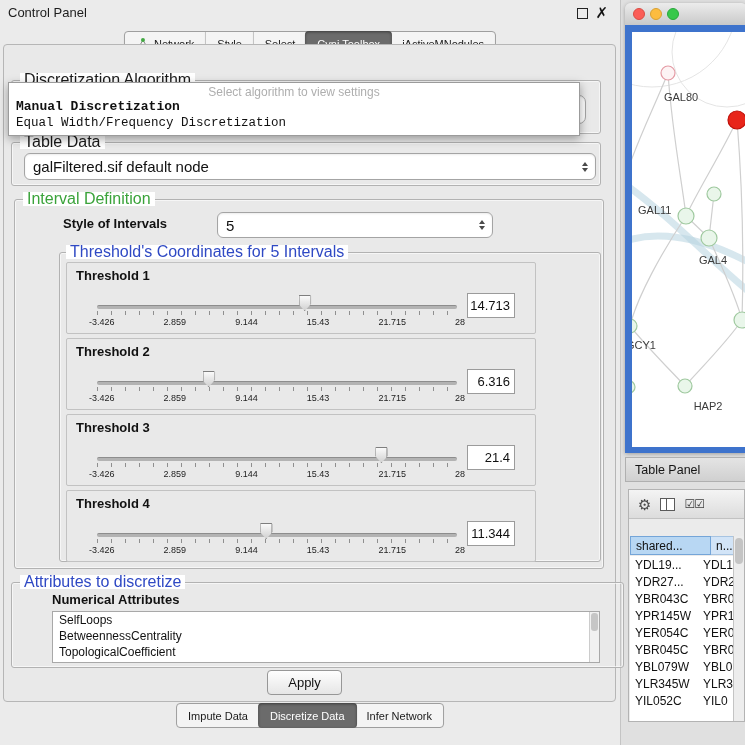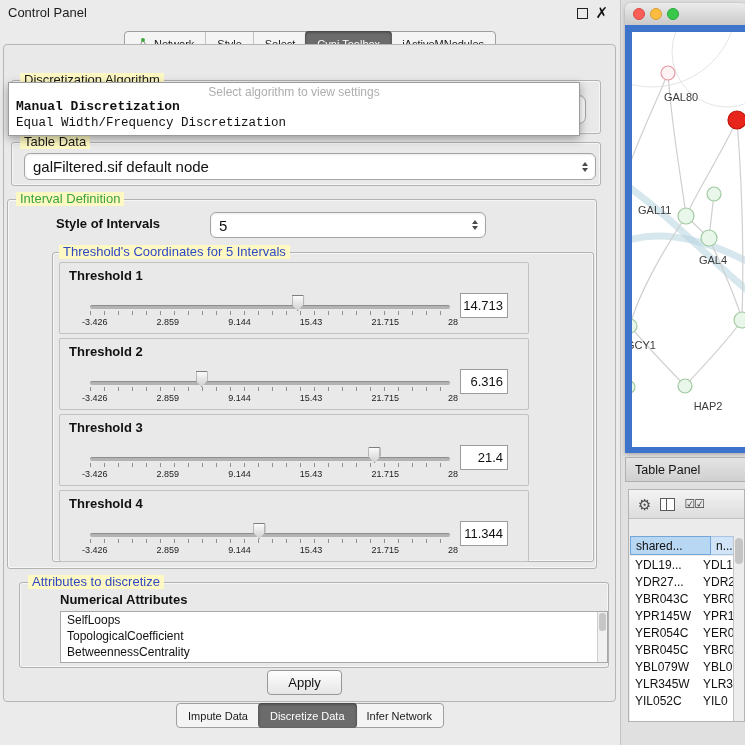--- a/index.html
+++ b/index.html
@@ -21,22 +21,22 @@
     border-left:1px solid #c2c2c2;white-space:nowrap;}
   .tab:first-child{border-left:none;}
   .tab.selected{background:#6b6b6b;color:#fff;border-radius:4px;border-left:none;margin:-1px;
     padding:0 12px;box-shadow:inset 0 1px 3px rgba(0,0,0,.45);}
   .tab.selected + .tab{border-left:none;}
   
   .cp-content{position:absolute;left:3px;top:44px;width:611px;height:656px;background:#e9e9e9;
     border:1px solid #b6b6b6;border-radius:4px;}
   .groupbox{position:absolute;border:1px solid #b2b2b2;border-radius:3px;
     box-shadow:inset 0 0 0 1px rgba(255,255,255,.6);}
-  .group-label{position:absolute;top:-8px;left:8px;background:#fef9c3;padding:0 4px;
-    font-size:13px;line-height:14px;color:#1a1a1a;white-space:nowrap;}
+  .group-label{position:absolute;top:-8px;left:8px;background:#ffffff;padding:0 4px;
+    font-size:16px;line-height:14px;color:#1a1a1a;white-space:nowrap;}
   .group-label.green{color:#3aa33a;}
   .group-label.blue{color:#2f49c4;}
   .combo{position:absolute;background:#fff;border:1px solid #a4a4a4;border-radius:6px;
     display:flex;align-items:center;font-size:15px;color:#111;padding-left:8px;
     box-shadow:inset 0 1px 2px rgba(0,0,0,.08);}
   .stepper{position:absolute;right:7px;top:50%;transform:translateY(-50%);display:flex;
     flex-direction:column;gap:2px;}
   .stepper i{display:block;width:0;height:0;border-left:3.5px solid transparent;border-right:3.5px solid transparent;}
   .stepper .up{border-bottom:4.5px solid #4a4a4a;}
   .stepper .down{border-top:4.5px solid #4a4a4a;}
@@ -174,21 +174,21 @@
         <span class="group-label">Table Data</span>
         <div class="combo" style="left:12px;top:10px;width:562px;height:25px;">
           <span>galFiltered.sif default node</span>
           <span class="stepper">
               <i class="up"></i>
               <i class="down"></i>
             </span>
         </div>
       </div>
 
-      <div class="groupbox" style="left:3px;top:154px;width:588px;height:368px;">
+      <div class="groupbox" style="left:10px;top:154px;width:588px;height:368px;">
         <span class="group-label green">Interval Definition</span>
 
         <span class="bold-label" style="left:48px;top:16px;">Style of Intervals</span>
         <div class="combo" style="left:202px;top:12px;width:266px;height:24px;">
           <span>5</span>
           <span class="stepper">
               <i class="up"></i>
               <i class="down"></i>
             </span>
         </div>
@@ -261,28 +261,28 @@
                     <span>21.715</span>
                     <span>28</span>
                   </div>
                 </div>
                 <div class="th-value">11.344</div>
               </div>
             </div>
         </div>
       </div>
 
-      <div class="groupbox" style="left:15px;top:537px;width:588px;height:84px;">
+      <div class="groupbox" style="left:7px;top:537px;width:588px;height:84px;padding-left:23px;">
         <span class="group-label blue">Attributes to discretize</span>
         <span class="bold-label" style="left:40px;top:9px;">Numerical Attributes</span>
         <div class="listbox" style="left:40px;top:28px;width:546px;height:50px;">
           <div>
               <div class="list-item">SelfLoops</div>
+              <div class="list-item">BetweennessCentrality</div>
               <div class="list-item">TopologicalCoefficient</div>
-              <div class="list-item">BetweennessCentrality</div>
             </div>
           <div class="v-scroll">
             <div class="v-thumb"></div>
           </div>
         </div>
       </div>
 
       <div class="apply-btn">Apply</div>
     </div>
 

